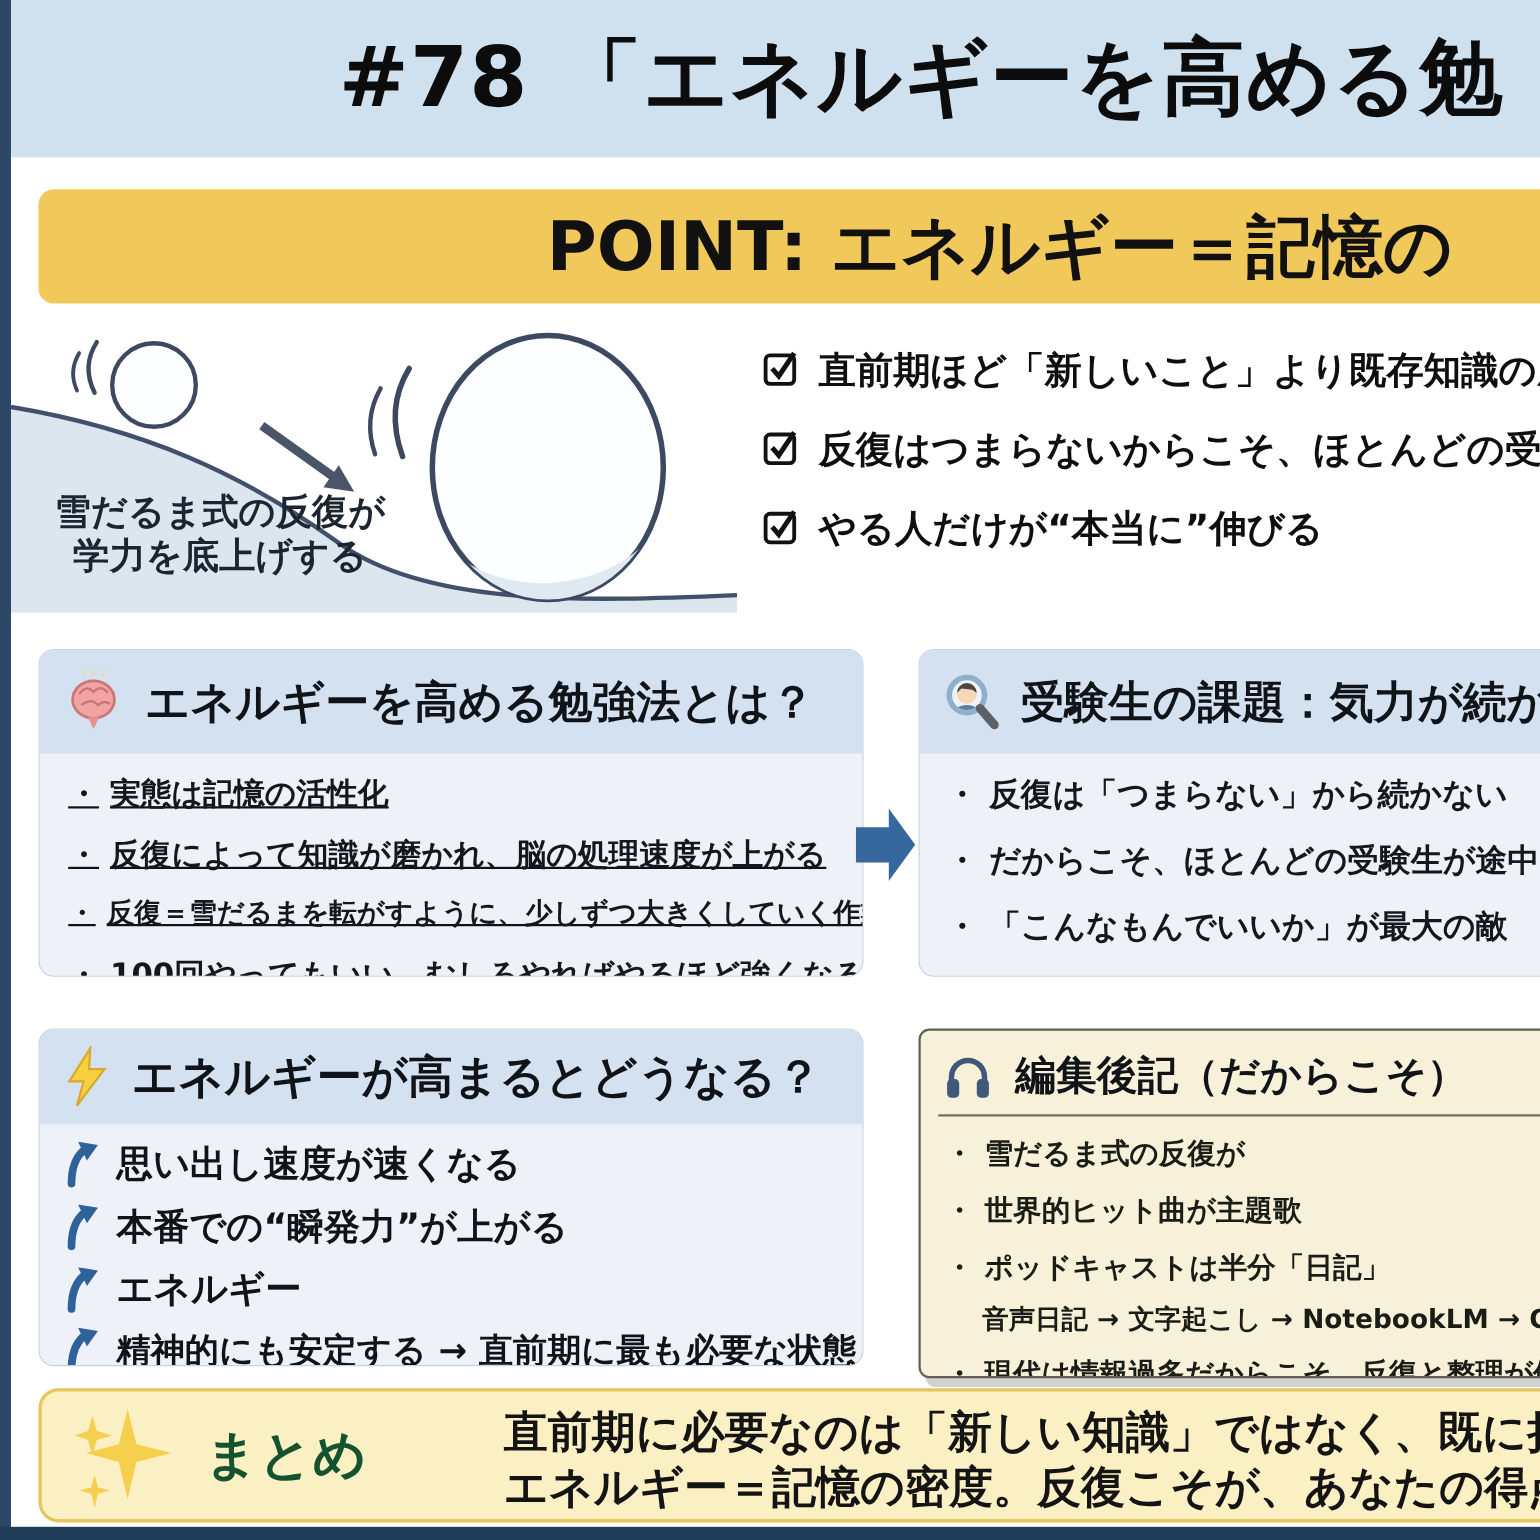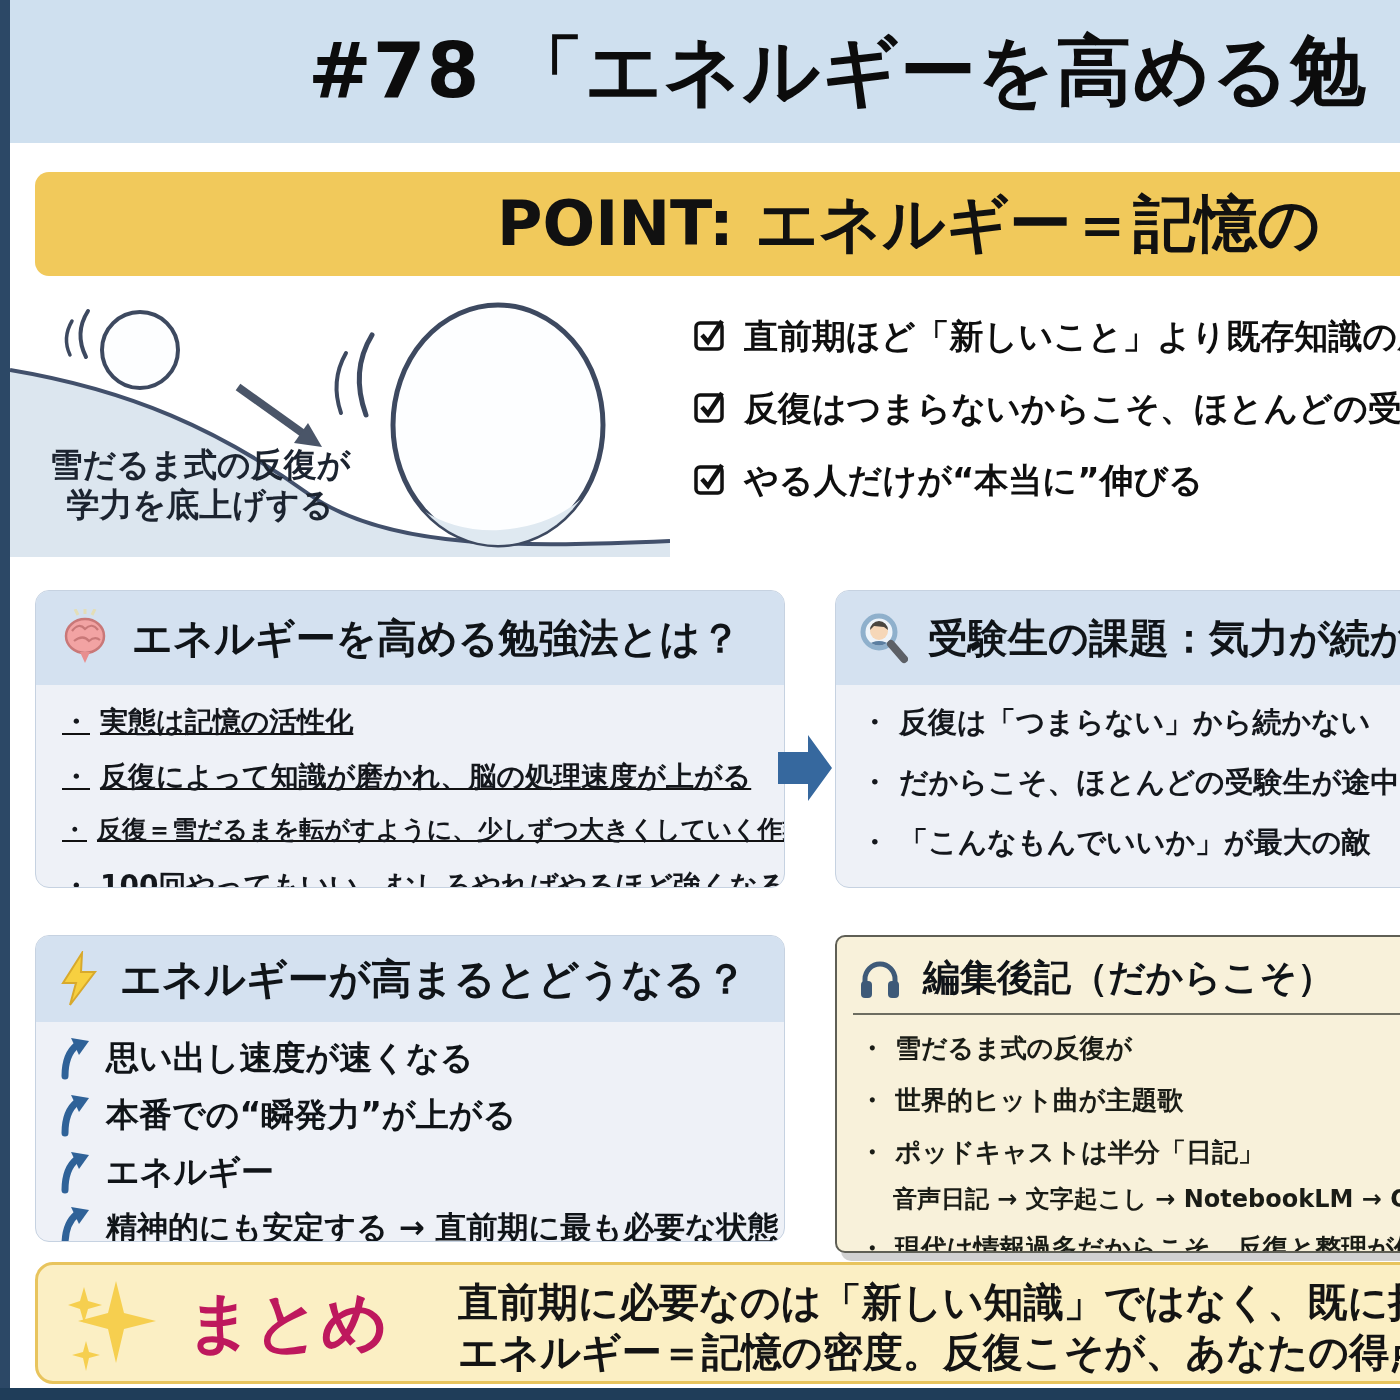--- a/index.html
+++ b/index.html
@@ -69,21 +69,21 @@
   .card-d .card-title { font-size:37px; }
   .card-d .rule { height:2px; background:#6d6d60; margin:4px 16px 0 16px; }
   .card-d .card-body { padding:16px 6px 0 22px; }
   .card-d .bullet { font-size:26px; margin-bottom:17px; color:#1a1c16; }
   .card-d .workflow { font-size:24px; font-weight:bold; white-space:nowrap; margin:-4px 0 16px 34px; color:#1a1c16; }
 
   .summary-band { position:absolute; left:35px; top:1262px; width:1480px; height:122px;
     background:#fbefc4; border:3px solid #e8c45d; border-radius:18px; }
   .summary-icon { position:absolute; left:22px; top:8px; }
   .summary-label { position:absolute; left:148px; top:50%; transform:translateY(-50%);
-    font-size:66px; font-weight:bold; color:#be185d; white-space:nowrap; }
+    font-size:48px; font-weight:bold; color:#14532d; white-space:nowrap; }
   .summary-text { position:absolute; left:420px; top:12px; font-size:40px; line-height:50px;
     font-weight:bold; white-space:nowrap; color:#141414; }
 </style>
 </head>
 <body>
 
 <div class="canvas">
 
   <div class="header-band">
     <div class="page-title">#78 「エネルギーを高める勉</div>

